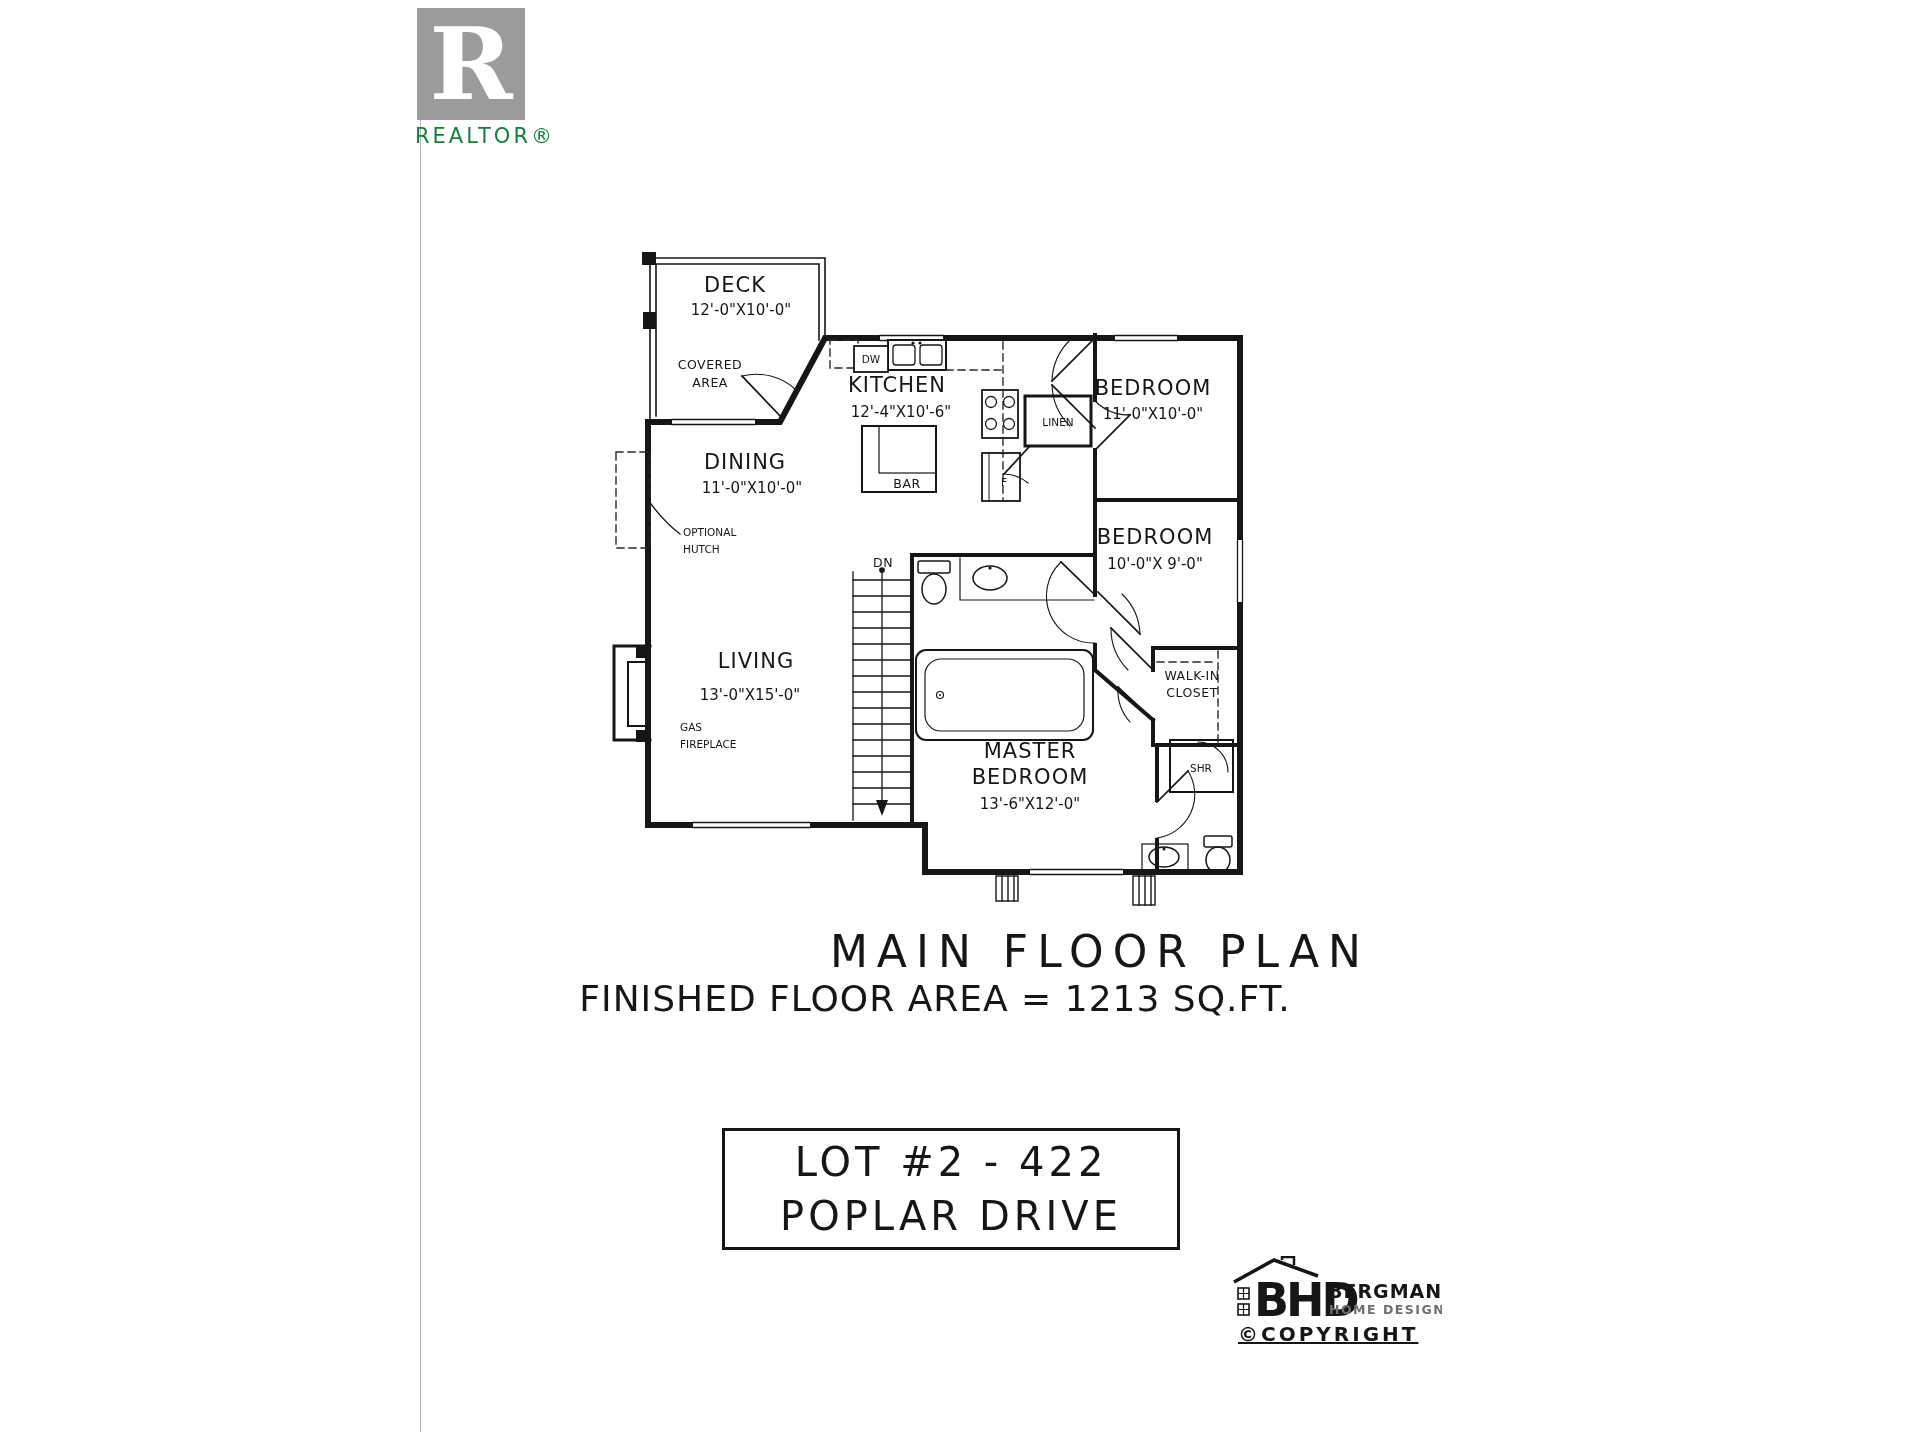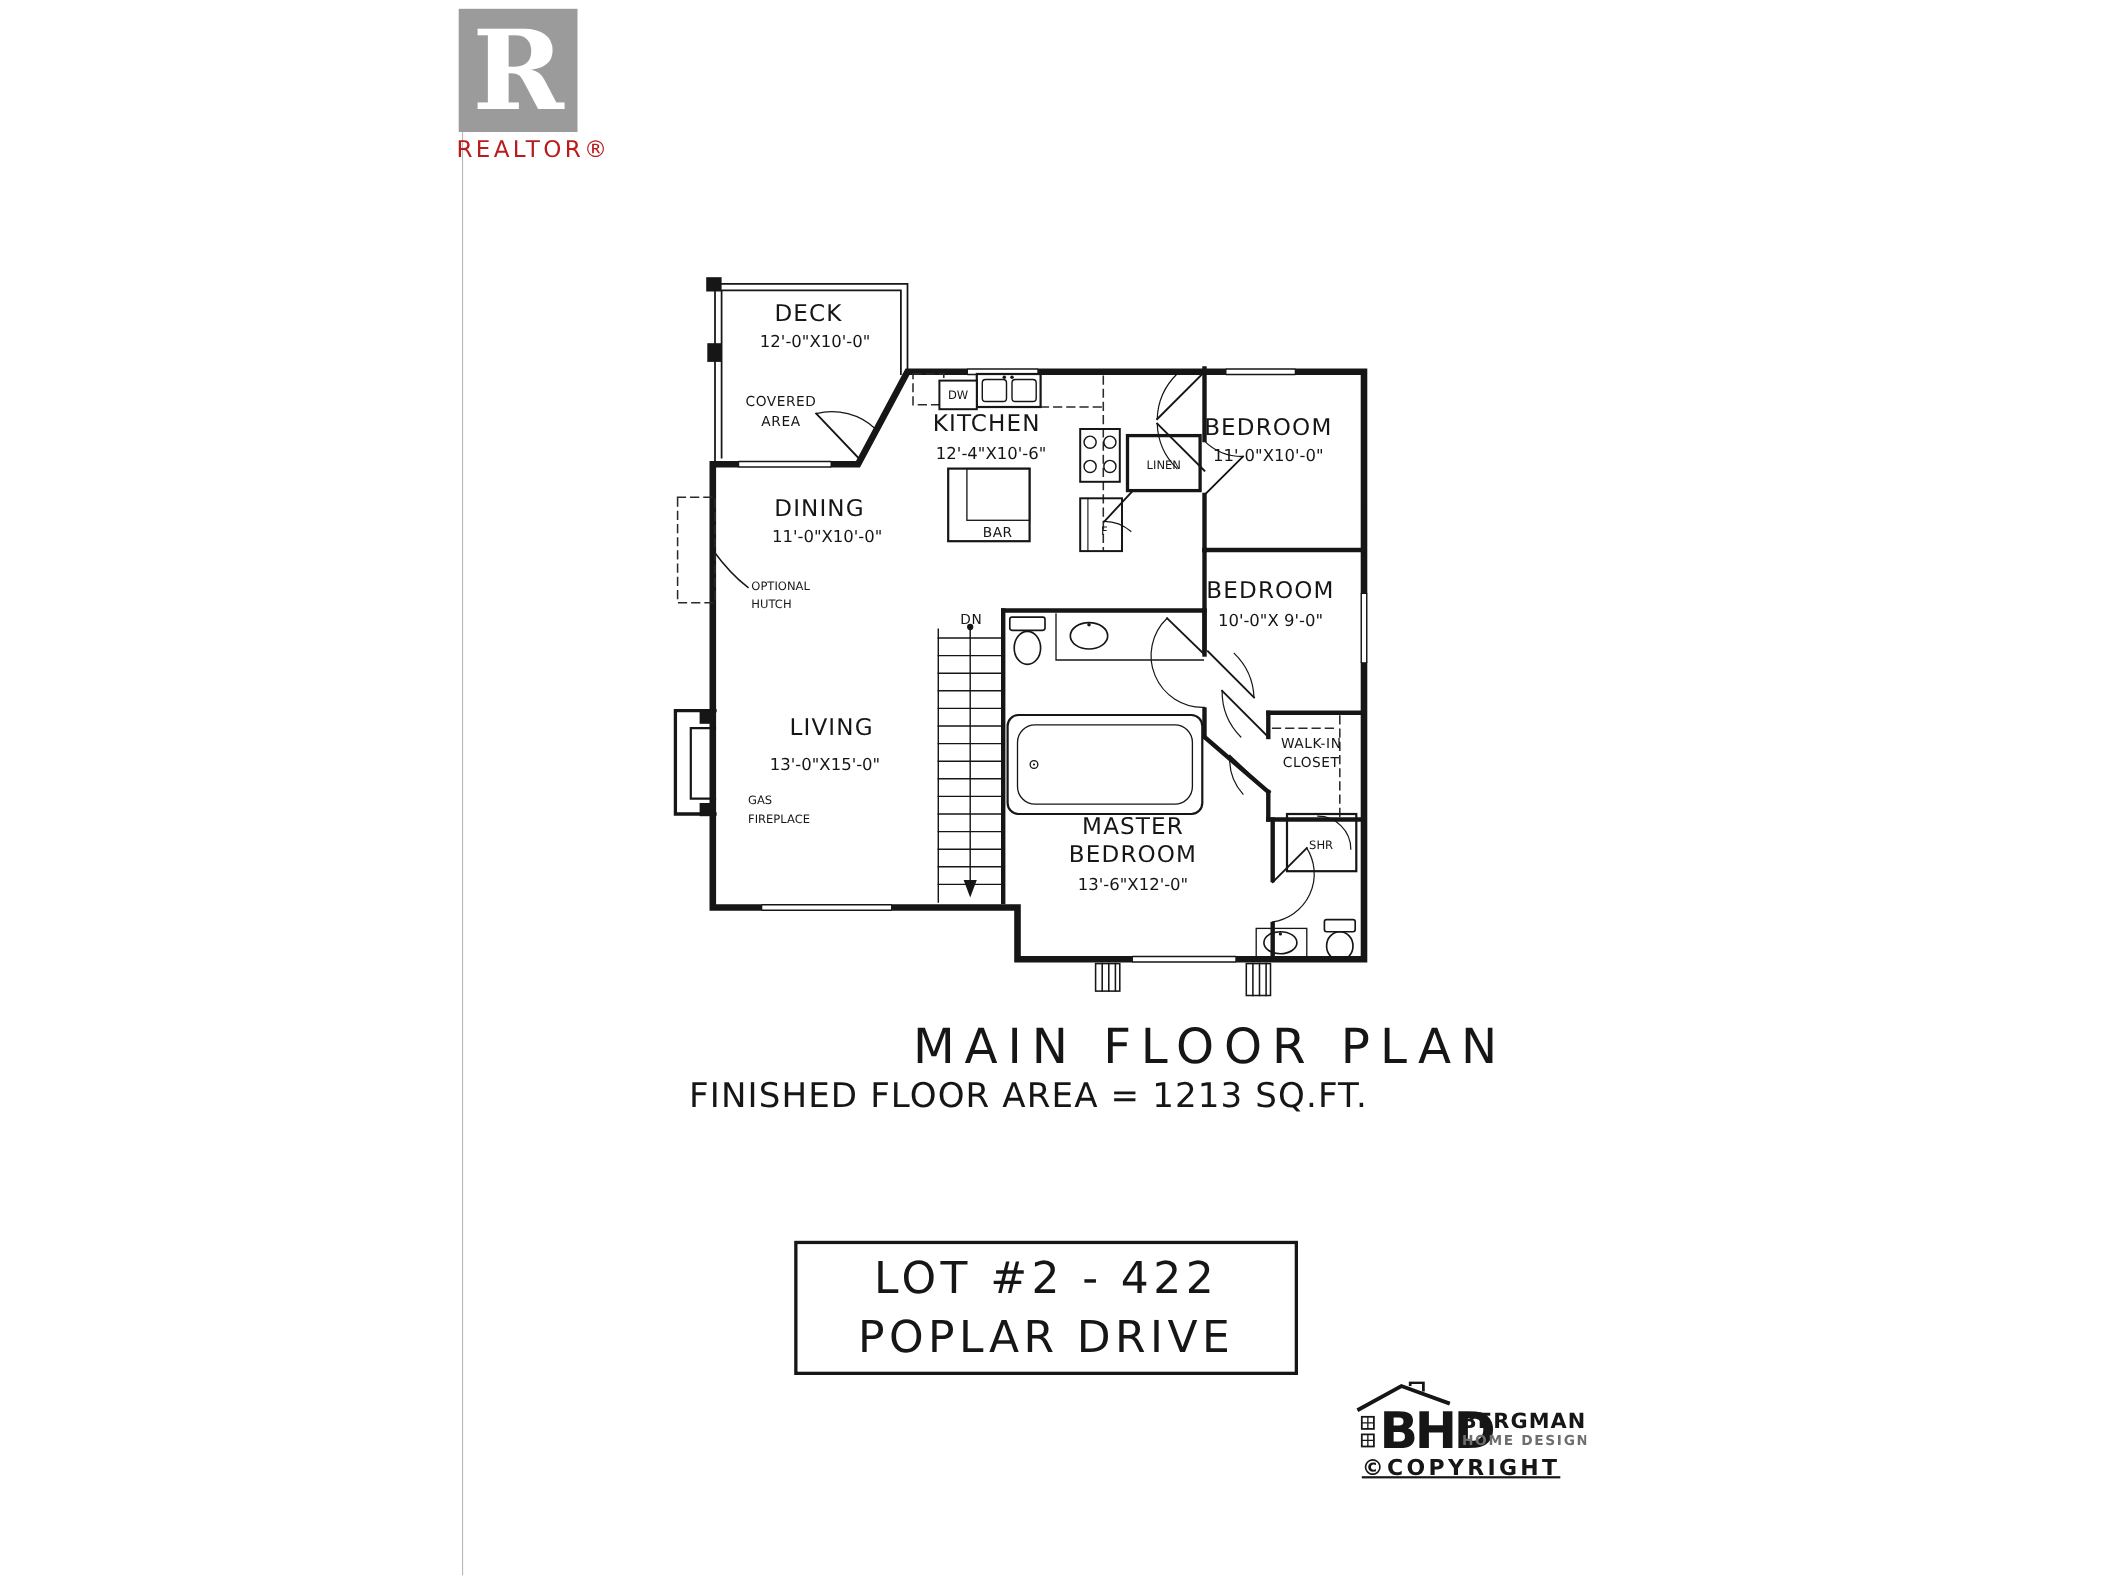--- a/index.html
+++ b/index.html
@@ -7,33 +7,33 @@
        font-family:"DejaVu Sans",sans-serif;color:#161616;}
   .abs{position:absolute;}
   
   .page-line{left:420px;top:30px;width:1px;height:1402px;background:#b8b8b8;}
   
   .realtor{left:415px;top:8px;width:112px;text-align:center;}
   .realtor-box{width:108px;height:112px;background:#9b9b9b;margin:0 auto;
                display:flex;align-items:center;justify-content:center;}
   .realtor-box span{font-family:"DejaVu Serif",serif;font-weight:bold;
                     font-size:100px;line-height:100px;color:#ffffff;}
-  .realtor-label{margin-top:4px;font-size:21px;letter-spacing:3px;color:#b91c1c;}
+  .realtor-label{margin-top:4px;font-size:21px;letter-spacing:3px;color:#15803d;}
   
   .plan{left:585px;top:245px;}
   .plan text{fill:#161616;font-family:"DejaVu Sans",sans-serif;}
   .room-name{font-size:21px;letter-spacing:1px;}
   .room-dims{font-size:15px;}
   .small-label{font-size:12.5px;letter-spacing:0.5px;}
   .tiny-label{font-size:10.5px;}
   
   .title-main{left:500px;top:926px;width:870px;text-align:right;
               font-size:44px;letter-spacing:9px;}
   .title-sub{left:500px;top:978px;width:870px;text-align:center;
-             font-size:31px;letter-spacing:1px;}
+             font-size:36px;letter-spacing:1px;}
   
   .lot-box{left:722px;top:1128px;width:452px;height:116px;border:3.5px solid #161616;
            display:flex;flex-direction:column;align-items:center;justify-content:center;}
   .lot-box div{font-size:40px;letter-spacing:4px;line-height:54px;white-space:nowrap;}
   
   .bergman{left:1232px;top:1256px;}
   .copyright{left:1238px;top:1322px;font-size:20px;letter-spacing:3px;font-weight:bold;text-decoration:underline;}
 </style>
 </head>
 <body>

